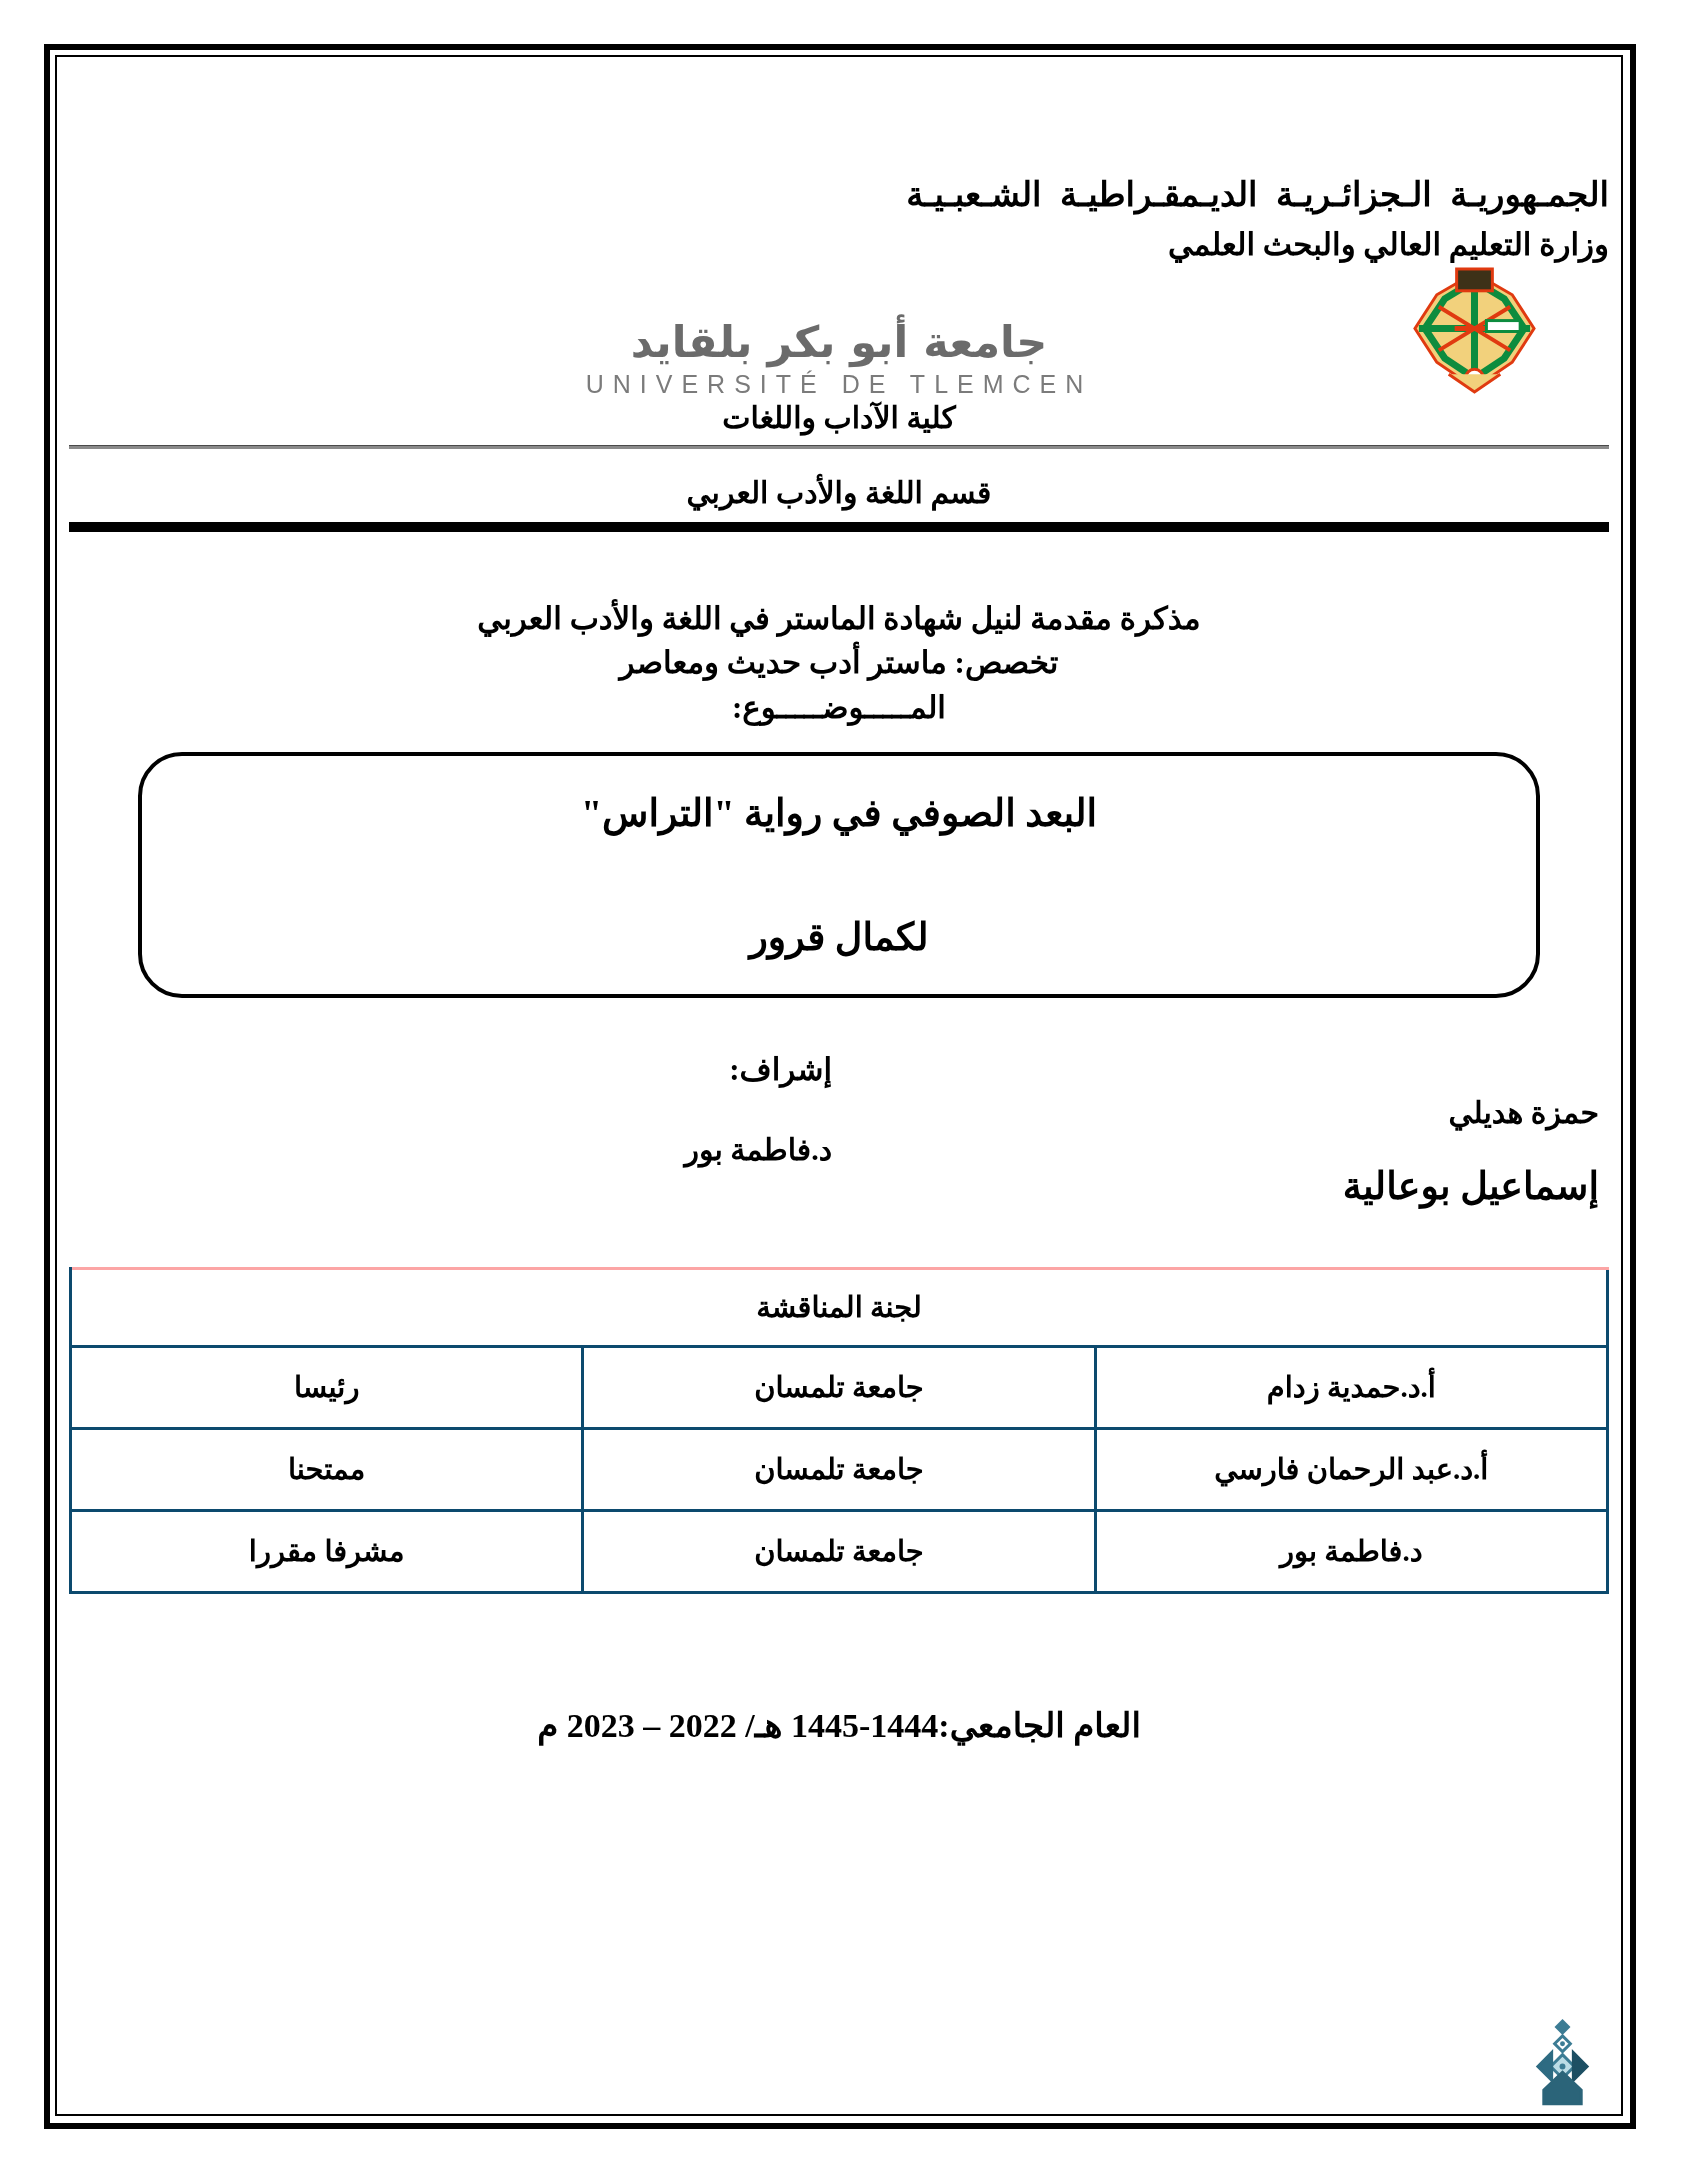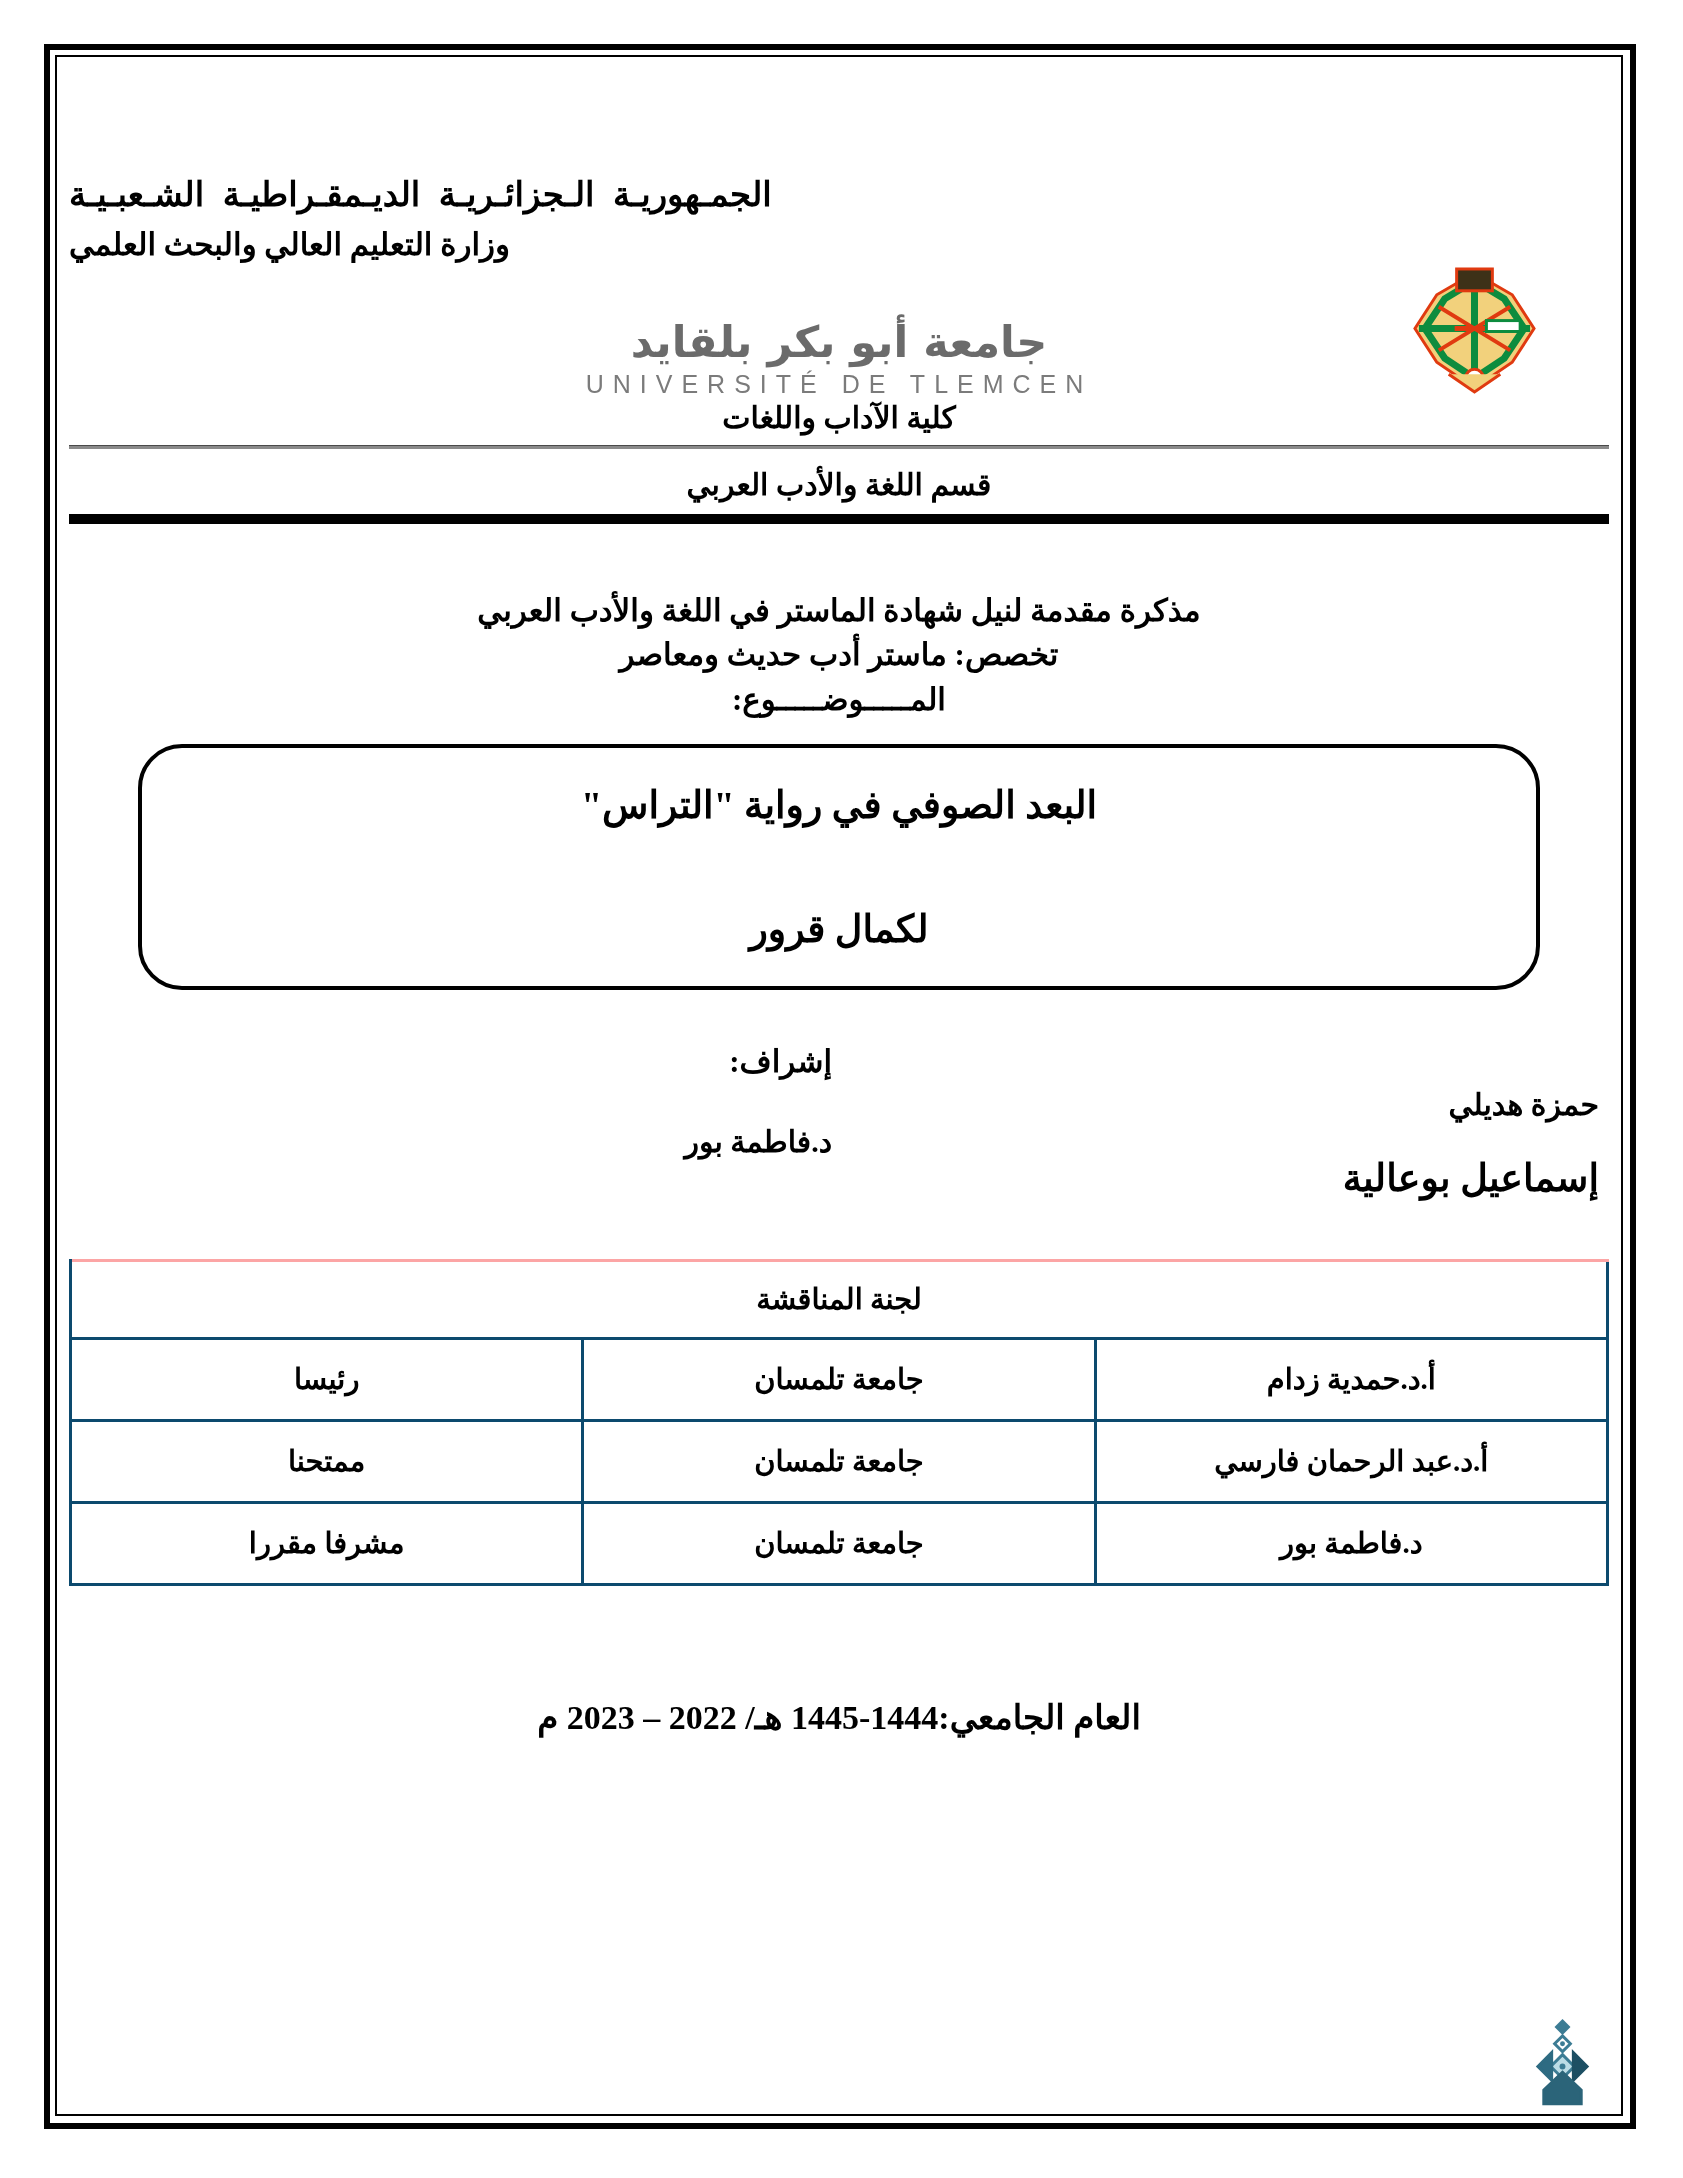--- a/index.html
+++ b/index.html
@@ -40,21 +40,21 @@
     position: absolute;
     left: 69px;
     top: 67px;
     width: 1540px;
     height: 2035px;
     box-sizing: border-box;
   }
 
   
   .hdr-block {
-    text-align: left;
+    text-align: right;
     padding-top: 107px;
   }
   .hdr-line1 {
     font-family: "Liberation Serif", "DejaVu Serif", serif;
     font-weight: bold;
     font-size: 34px;
     letter-spacing: 1px;
     line-height: 1.25;
     word-spacing: 10px;
   }
@@ -115,21 +115,21 @@
     height: 3px;
     background: #8a8a8a;
     border-top: 1px solid #4a4a4a;
     margin: 2px 0 0 0;
   }
   .dept-line {
     text-align: center;
     font-family: "Liberation Serif", "DejaVu Serif", serif;
     font-weight: bold;
     font-size: 30px;
-    padding: 18px 0 10px 0;
+    padding: 26px 0 10px 0;
   }
   .rule-black {
     height: 10px;
     background: #000;
     margin-top: 2px;
   }
 
   
   .thesis-block {
     text-align: center;

